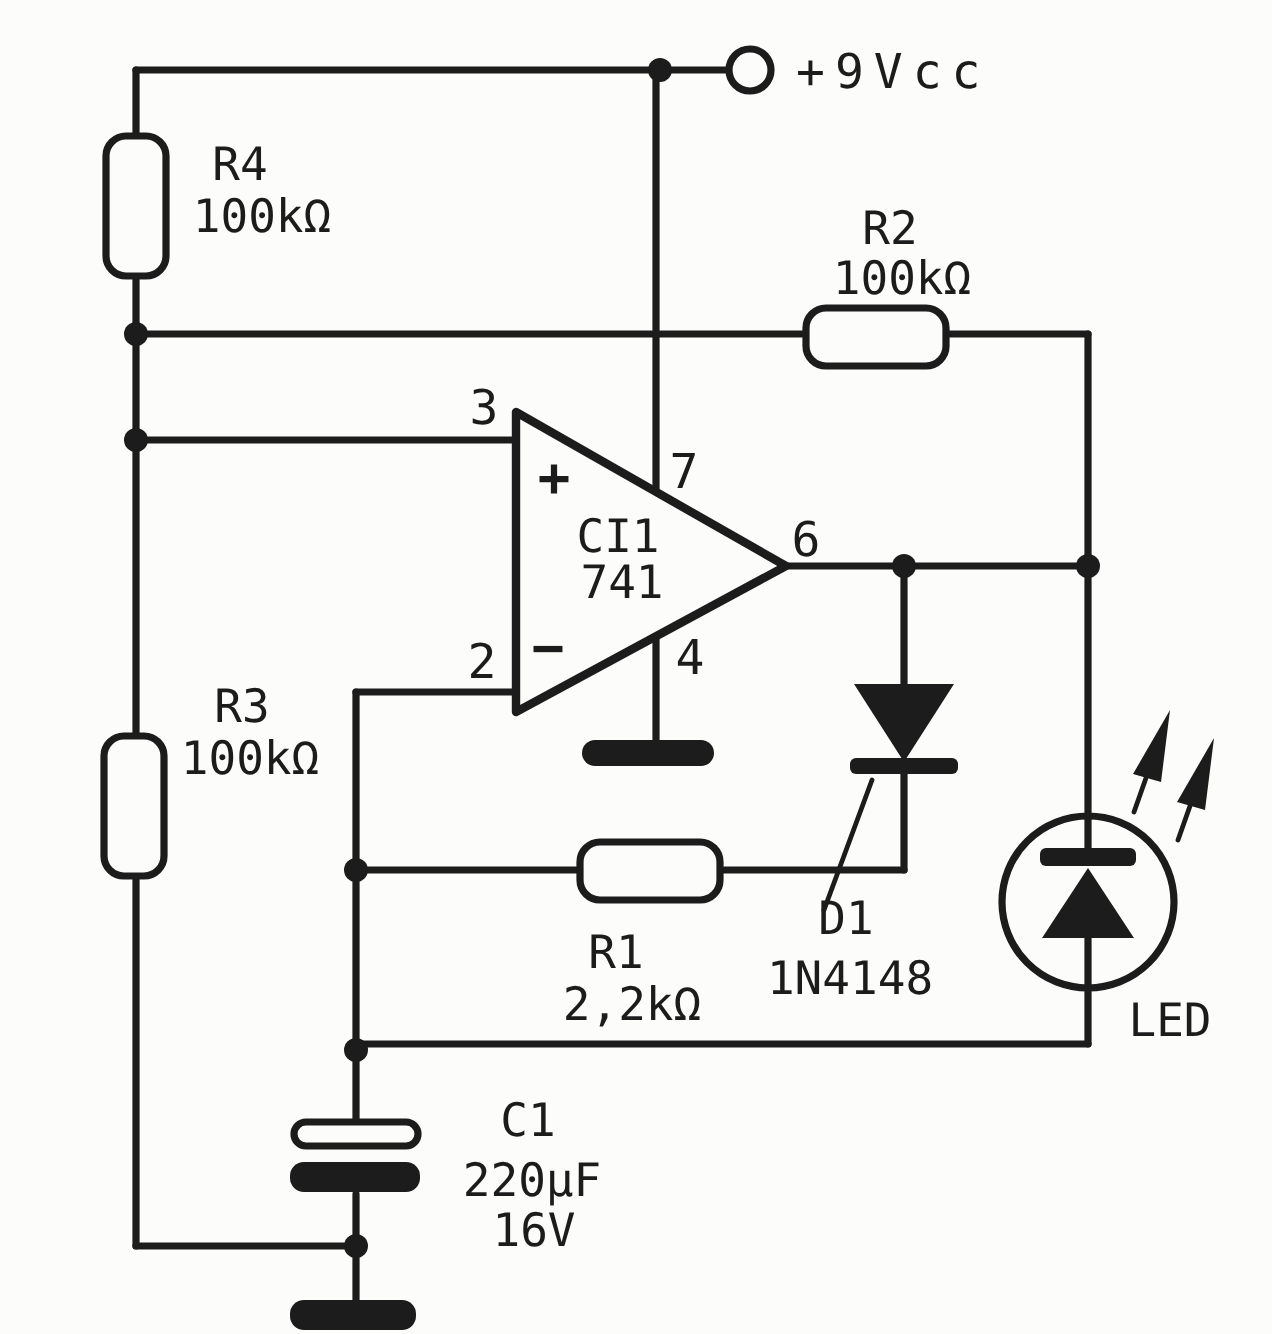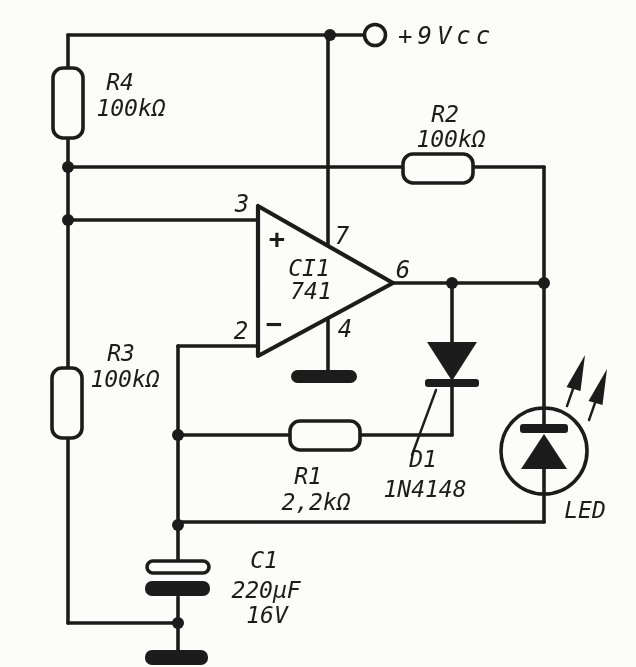--- a/index.html
+++ b/index.html
@@ -2,21 +2,20 @@
 <html><head>
 <meta charset="utf-8">
 <style>
   html,body{margin:0;padding:0;background:#e8e8e8;}
   .stage{
     position:relative;
     width:636px;height:667px;
     background:#fcfcfa;
     overflow:hidden;
     font-family:"DejaVu Sans Mono","Liberation Mono",monospace;
-    font-style:italic;
   }
   svg{position:absolute;top:0;left:0;}
   .wire{stroke:#1c1c1c;stroke-width:3.6;stroke-linecap:round;fill:none;}
   .thin{stroke:#1c1c1c;stroke-width:2.4;stroke-linecap:round;fill:none;}
   .comp{stroke:#1c1c1c;stroke-width:3.6;fill:#fcfcfa;}
   .opamp{stroke:#1c1c1c;stroke-width:4.2;fill:#fcfcfa;stroke-linejoin:round;}
   .solid{fill:#1c1c1c;stroke:none;}
   .dot{fill:#1c1c1c;stroke:none;}
   text{
     fill:#1c1c1c;

